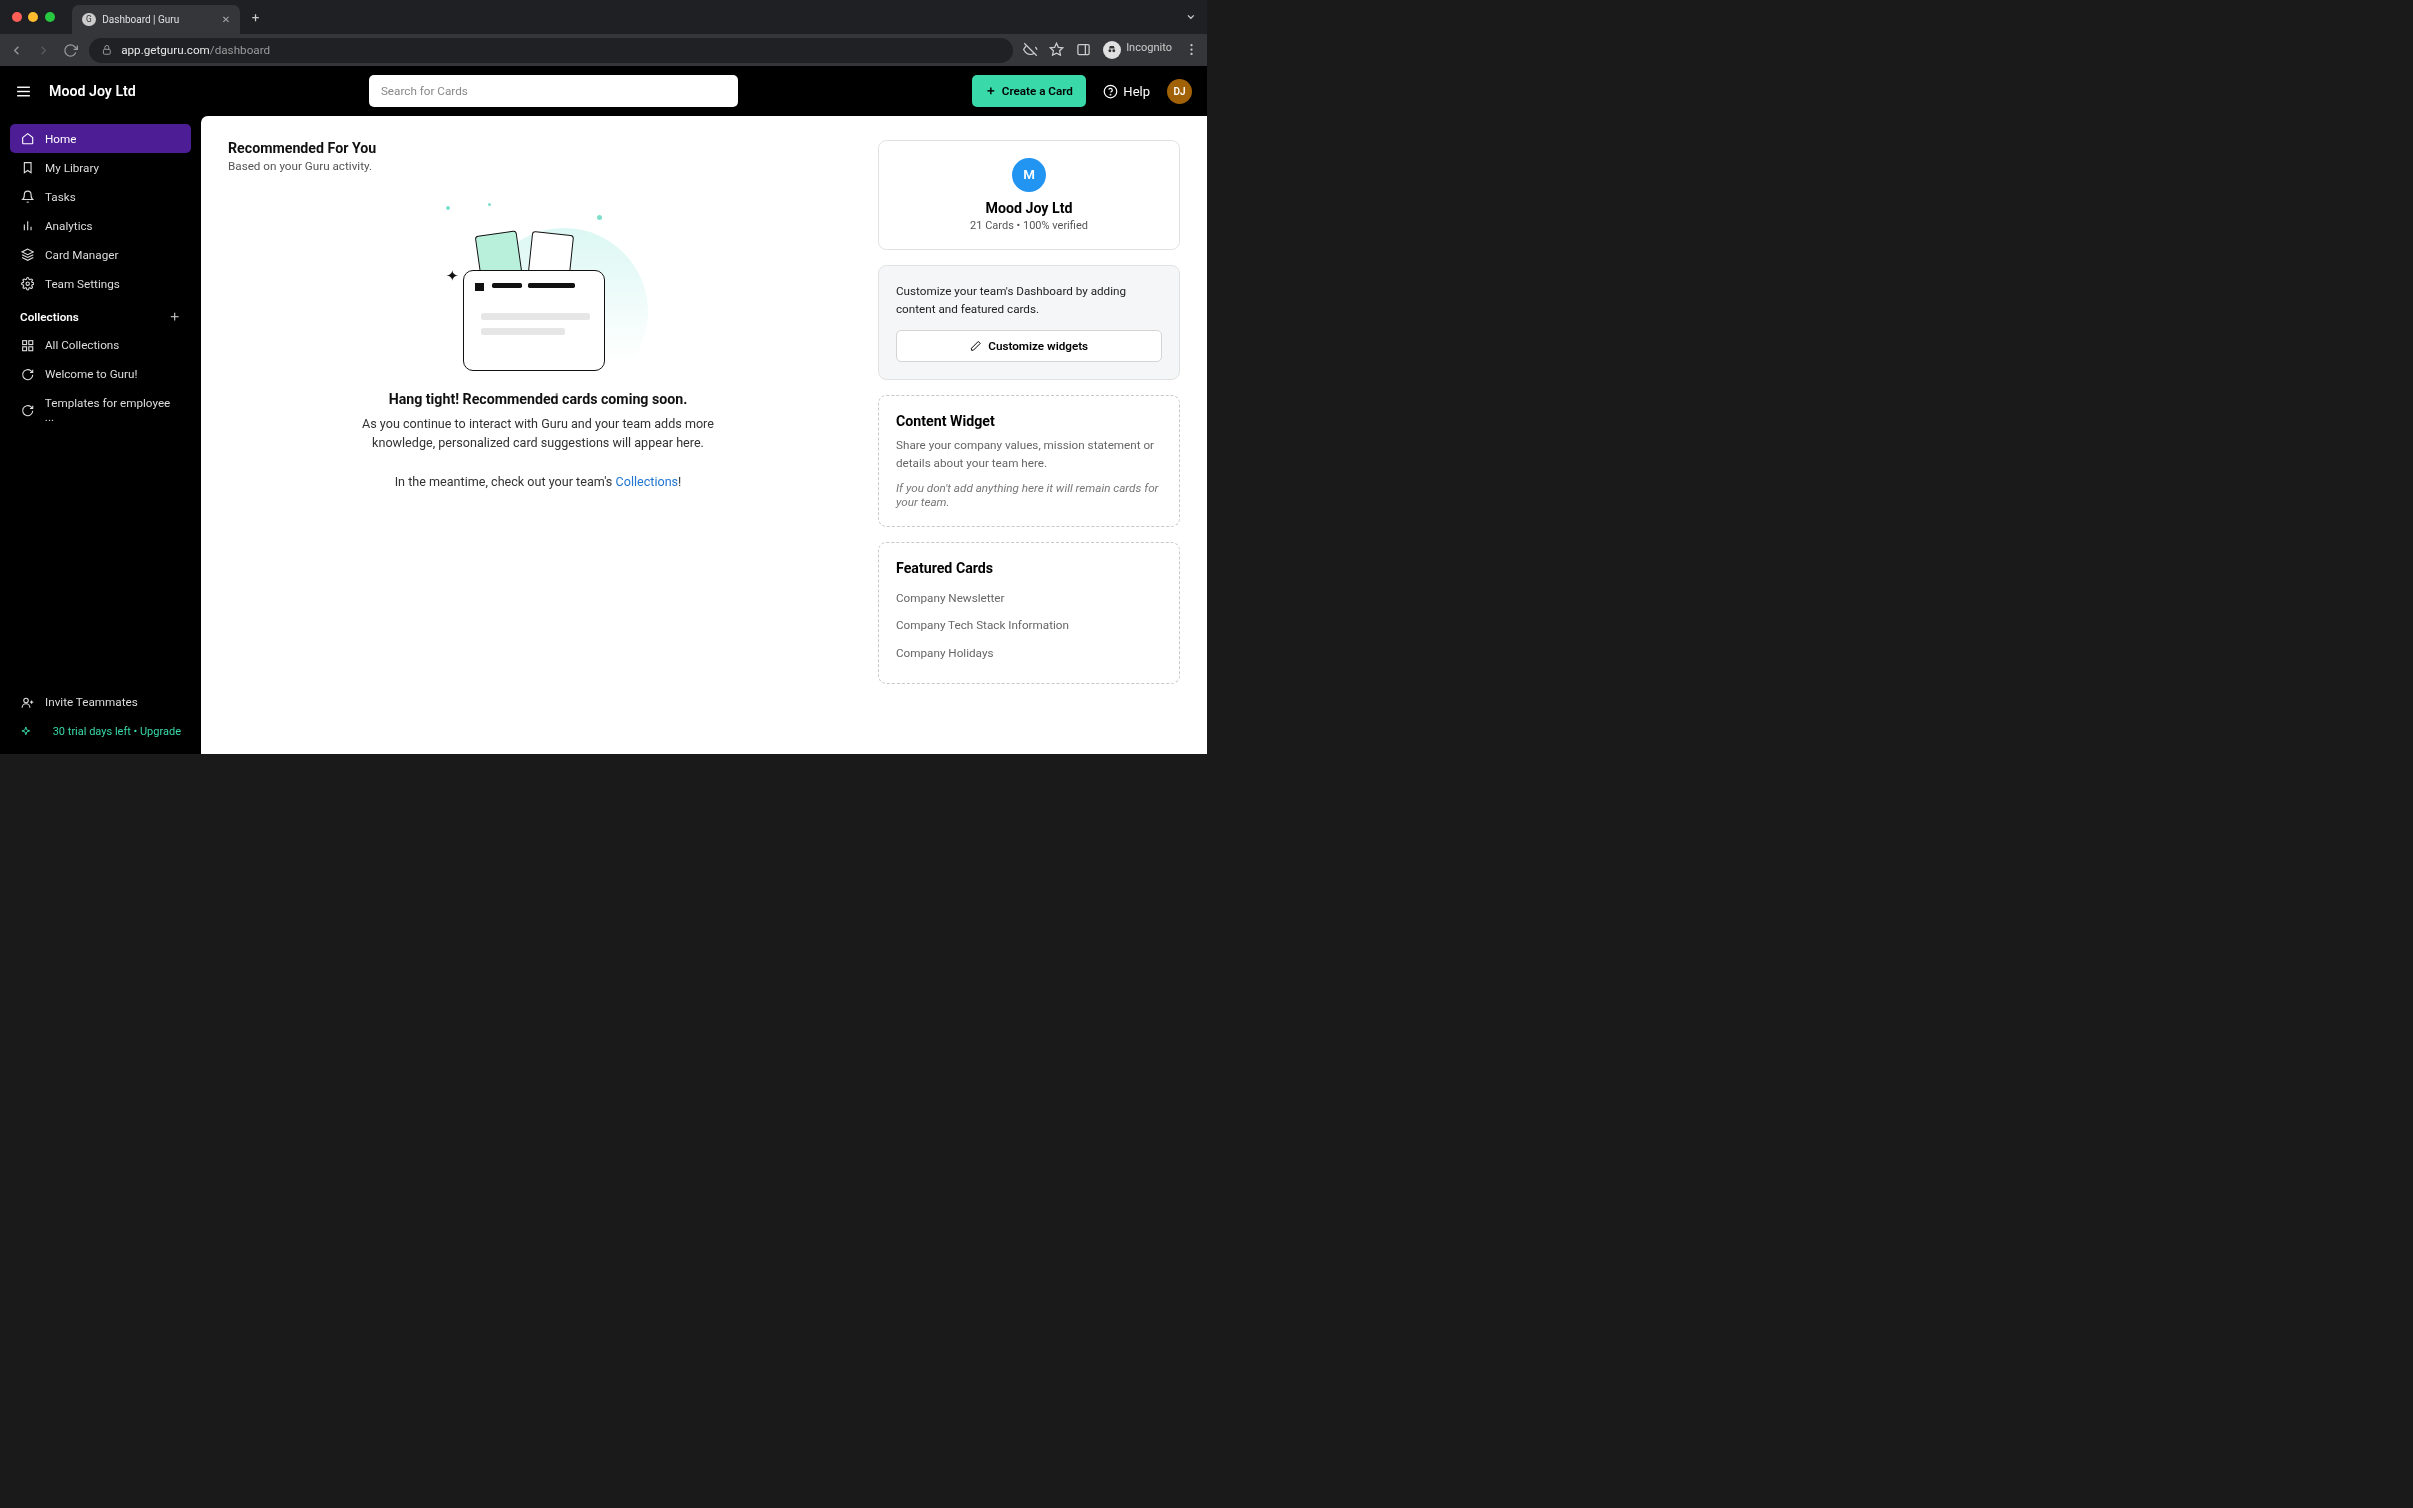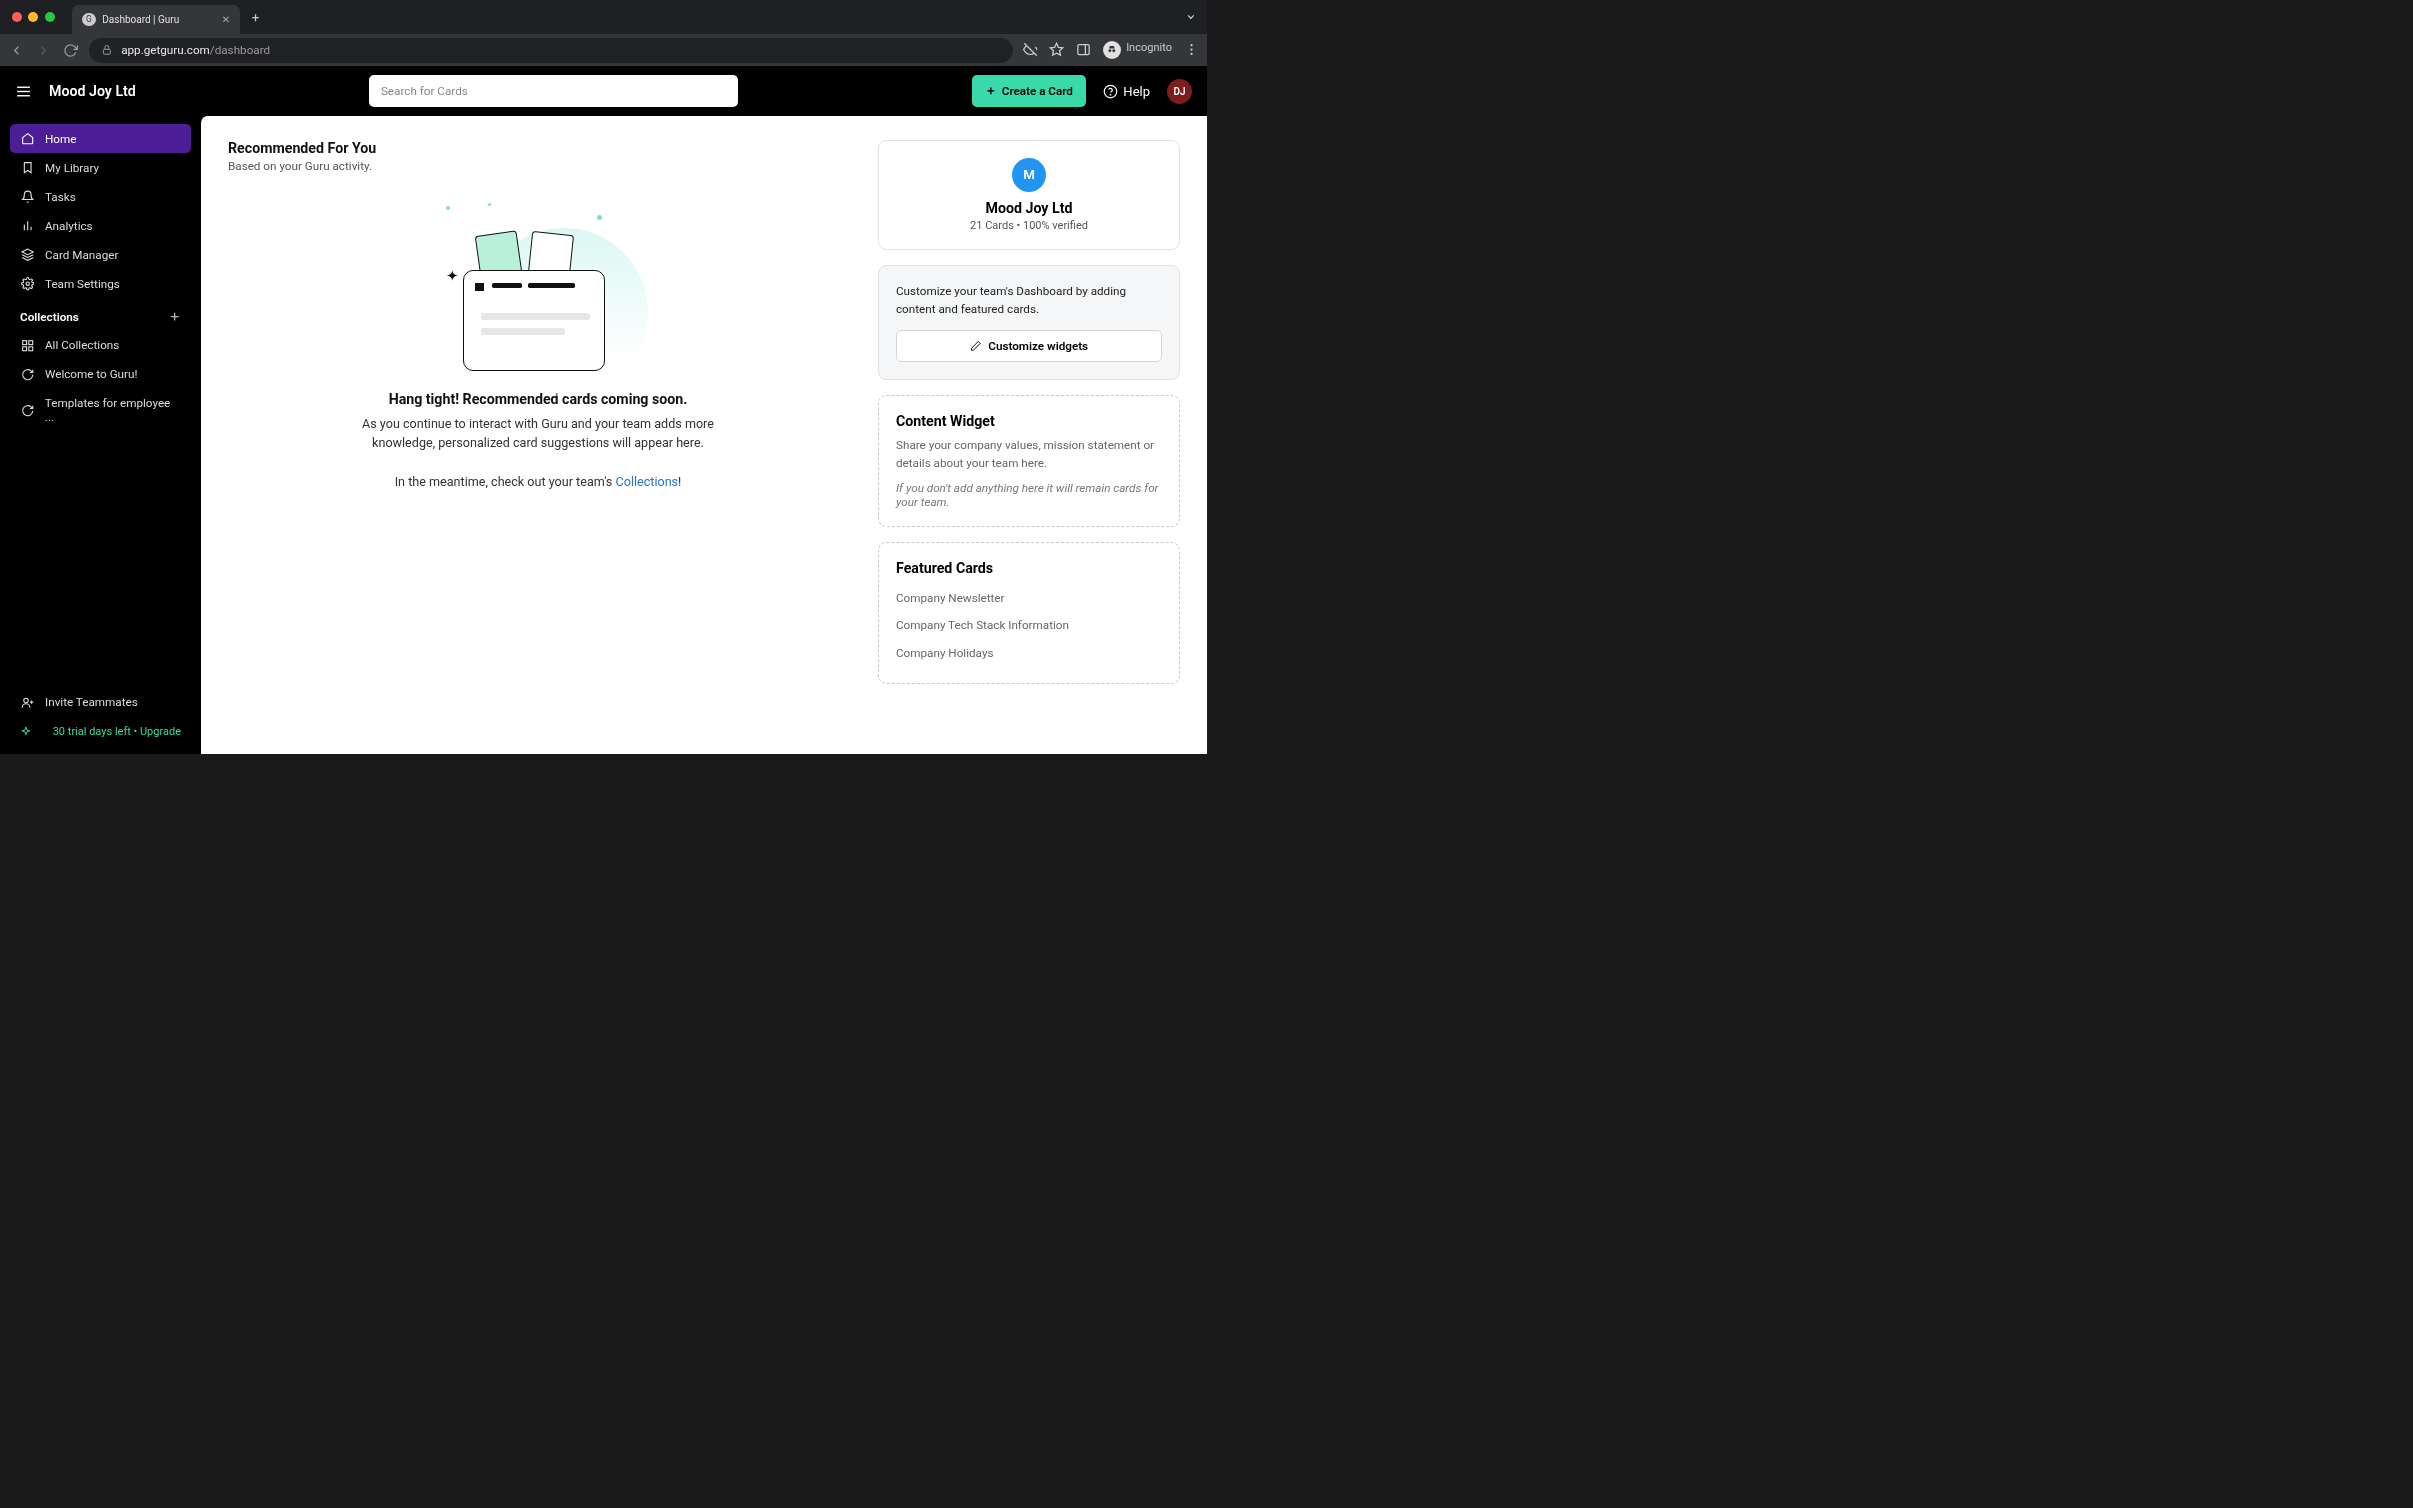--- a/index.html
+++ b/index.html
@@ -93,21 +93,21 @@
 .search-box{
   background:#fff; border-radius:5px; width:369px; height:32px;
   display:flex;align-items:center;padding:0 11.7px;color:#888;font-size:11.7px;
 }
 .create-card-btn{
   background:#39d9a9;color:#000;font-weight:600;
   height:32px;border-radius:5px;padding:0 13.4px;
   display:flex;align-items:center;gap:5px;cursor:pointer;font-size:11.7px;
 }
 .help{color:#fff;display:flex;align-items:center;gap:5px;font-size:13px;cursor:pointer;}
-.avatar{width:25px;height:25px;border-radius:50%;background:#7f1d1d;color:#fff;display:flex;align-items:center;justify-content:center;font-size:10px;font-weight:600;}
+.avatar{width:25px;height:25px;border-radius:50%;background:#a16207;color:#fff;display:flex;align-items:center;justify-content:center;font-size:10px;font-weight:600;}
 
 .app-body{flex:1;display:flex;background:#000;}
 
 .sidebar{
   width:201px;background:#000;color:#ccc;padding:8.4px 10px;
   display:flex;flex-direction:column;
 }
 .nav-item{
   display:flex;align-items:center;gap:10px;
   padding:7.5px 10px;border-radius:5px;font-size:11.7px;color:#ddd;cursor:pointer;

